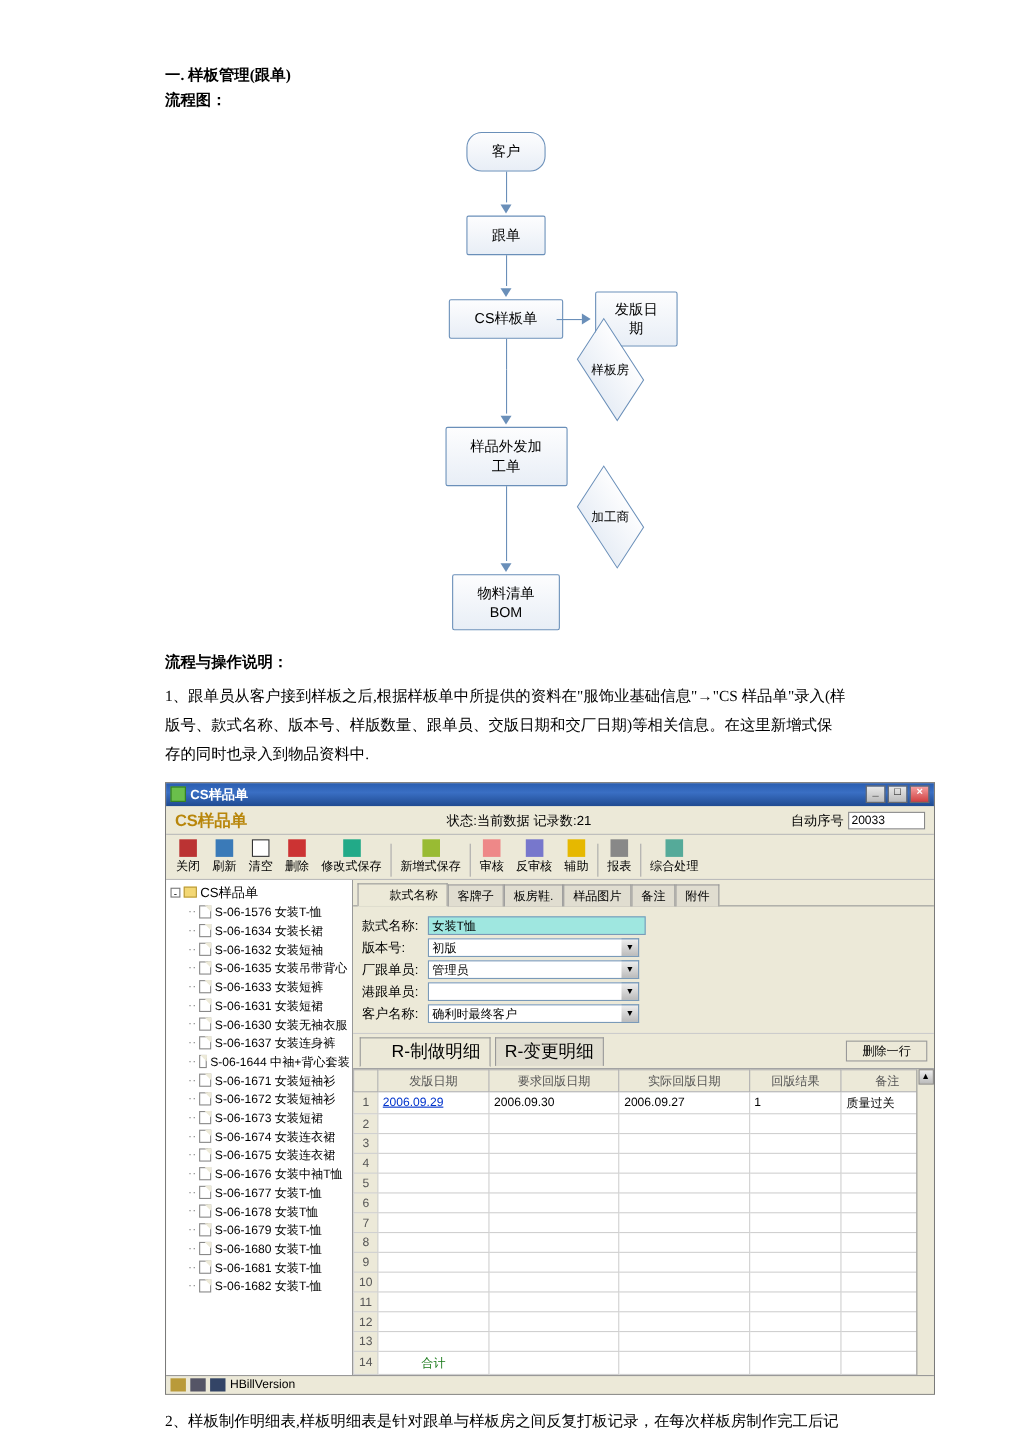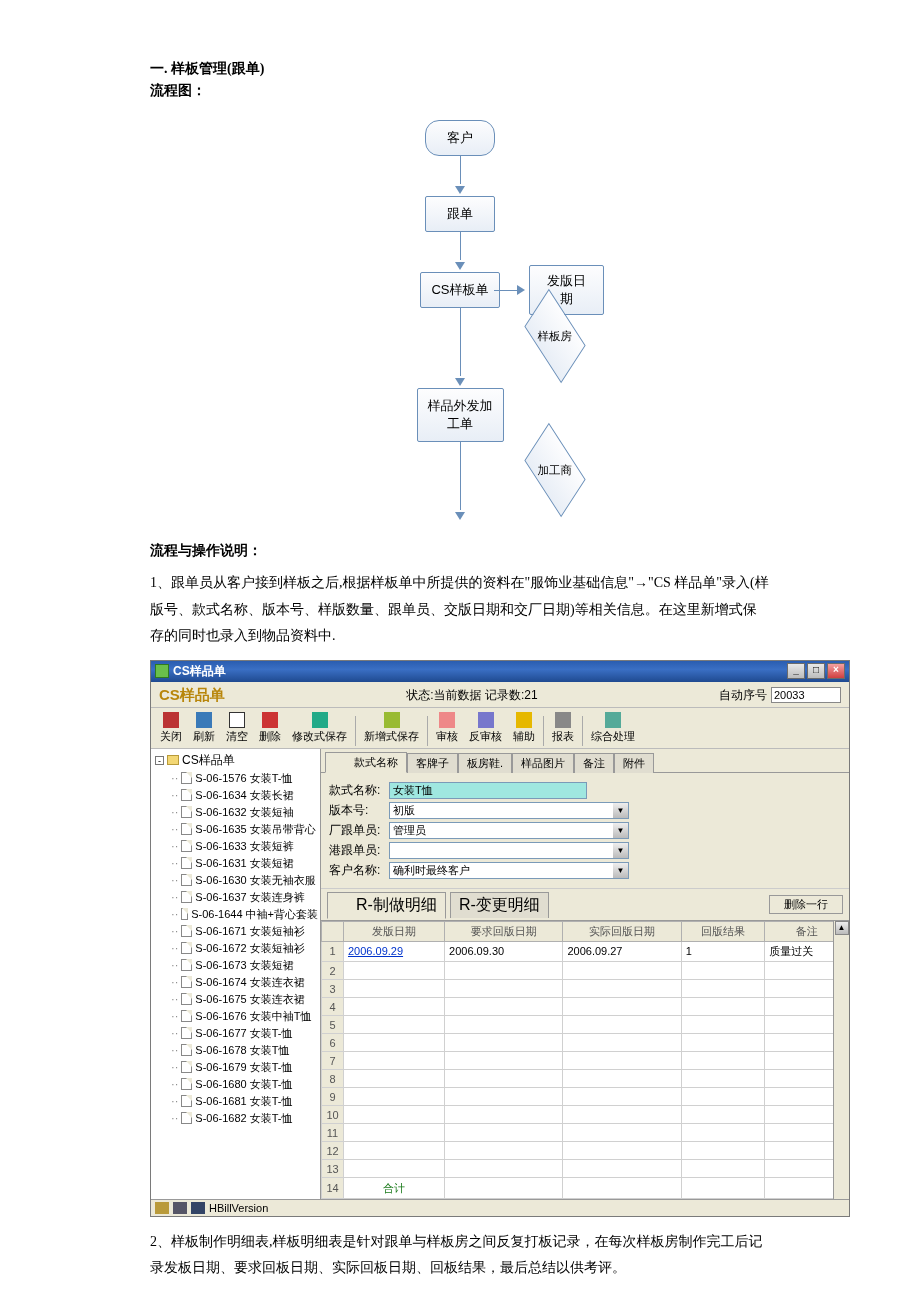--- a/index.html
+++ b/index.html
@@ -24,21 +24,21 @@
   .flow-row {
     display: flex;
     align-items: center;
     justify-content: center;
     gap: 30px;
     position: relative;
   }
   .node {
     border: 1px solid #6a8fb9;
     background: linear-gradient(#fdfdfe, #e8eef6);
-    padding: 8px 10px;
+    padding: 8px 22px;
     text-align: center;
     font-family: "Microsoft YaHei", sans-serif;
     font-size: 13px;
     border-radius: 2px;
     min-width: 70px;
   }
   .node.rounded { border-radius: 14px; }
   .node.small { padding: 6px 14px; }
   .arrow-down {
     width: 0; height: 0;
@@ -176,21 +176,21 @@
   .tab.active { background: #ece9d8; border-bottom: 1px solid #ece9d8; font-weight: normal; padding-left: 28px; }
   .tab.inactive { background: #e0ddd0; }
   .form-area { padding: 6px 8px; }
   .frow { display: flex; align-items: center; margin: 3px 0; }
   .flabel { width: 60px; font-size: 12px; text-align: left; }
   .finput {
     height: 17px; border: 1px solid #7a9ab8; background: #fff;
     font-size: 11px; padding: 0 3px;
   }
   .finput.hl { background: #9fe7e0; width: 198px; }
-  .finput.combo { width: 240px; }
+  .finput.combo { width: 192px; }
   .combo-wrap { position: relative; display: inline-block; }
   .combo-btn {
     position: absolute; right: 0; top: 0; width: 16px; height: 17px;
     background: linear-gradient(#eee,#bbb); border: 1px solid #7a9ab8; border-left: none;
     font-size: 8px; text-align: center; line-height: 15px;
   }
 
   .subtabs { display: flex; align-items: center; padding: 2px 6px; gap: 4px; border-top: 1px solid #ccc; }
   .subtabs .tab { font-size: 16px; }
   .subtabs .spacer { flex: 1; }
@@ -265,20 +265,24 @@
     <div class="vline"></div>
     <div class="flow-row" style="width:100%;justify-content:center;position:relative;">
       <div style="position:absolute;left:60%;">
         <div class="diamond">
             <span>加工商</span>
           </div>
       </div>
     </div>
     <div class="vline" style="height:40px;"></div>
       <div class="arrow-down"></div>
+    <div class="node">
+      <div>物料清单</div>
+        <div>BOM</div>
+    </div>
   </div>
 
   <div class="heading">流程与操作说明：</div>
   <div class="body-text">1、跟单员从客户接到样板之后,根据样板单中所提供的资料在"服饰业基础信息"→"CS 样品单"录入(样版号、款式名称、版本号、样版数量、跟单员、交版日期和交厂日期)等相关信息。在这里新增式保存的同时也录入到物品资料中.</div>
 
   <div class="app-window">
     <div class="titlebar">
       <div class="left">
         <div class="tb-icon"></div>
         <span>CS样品单</span>

